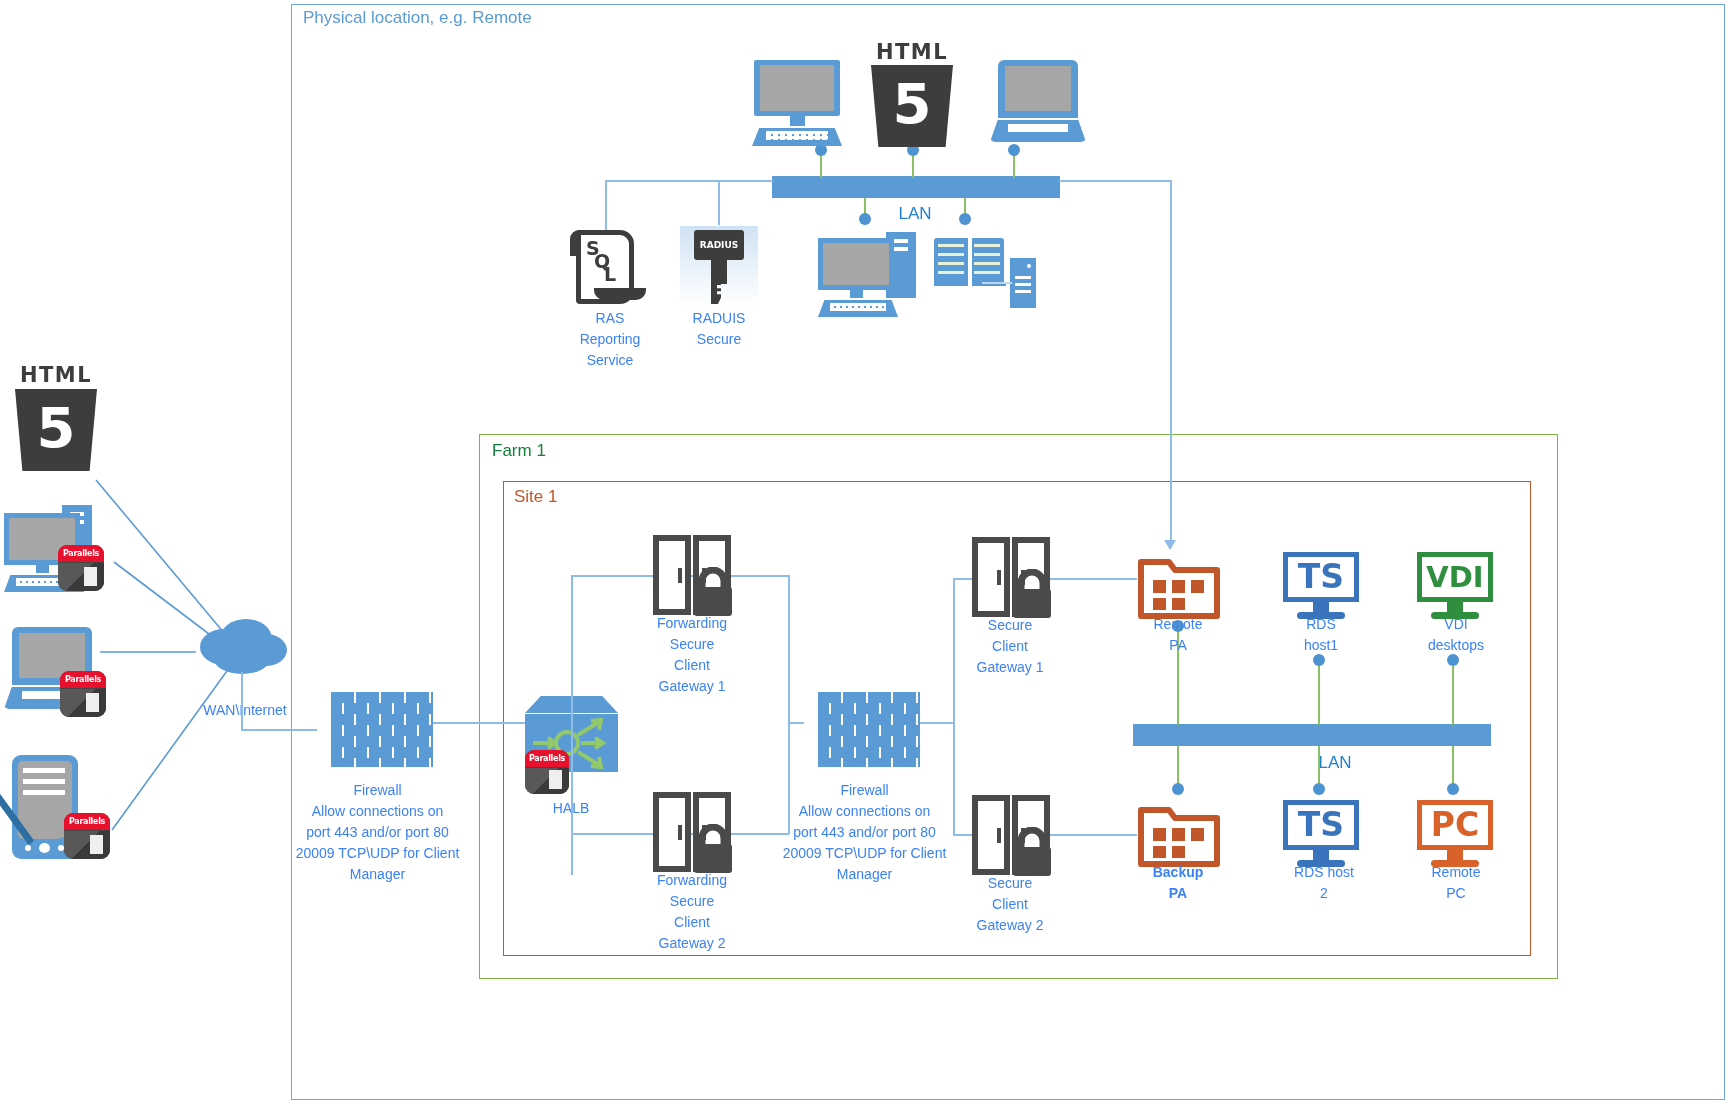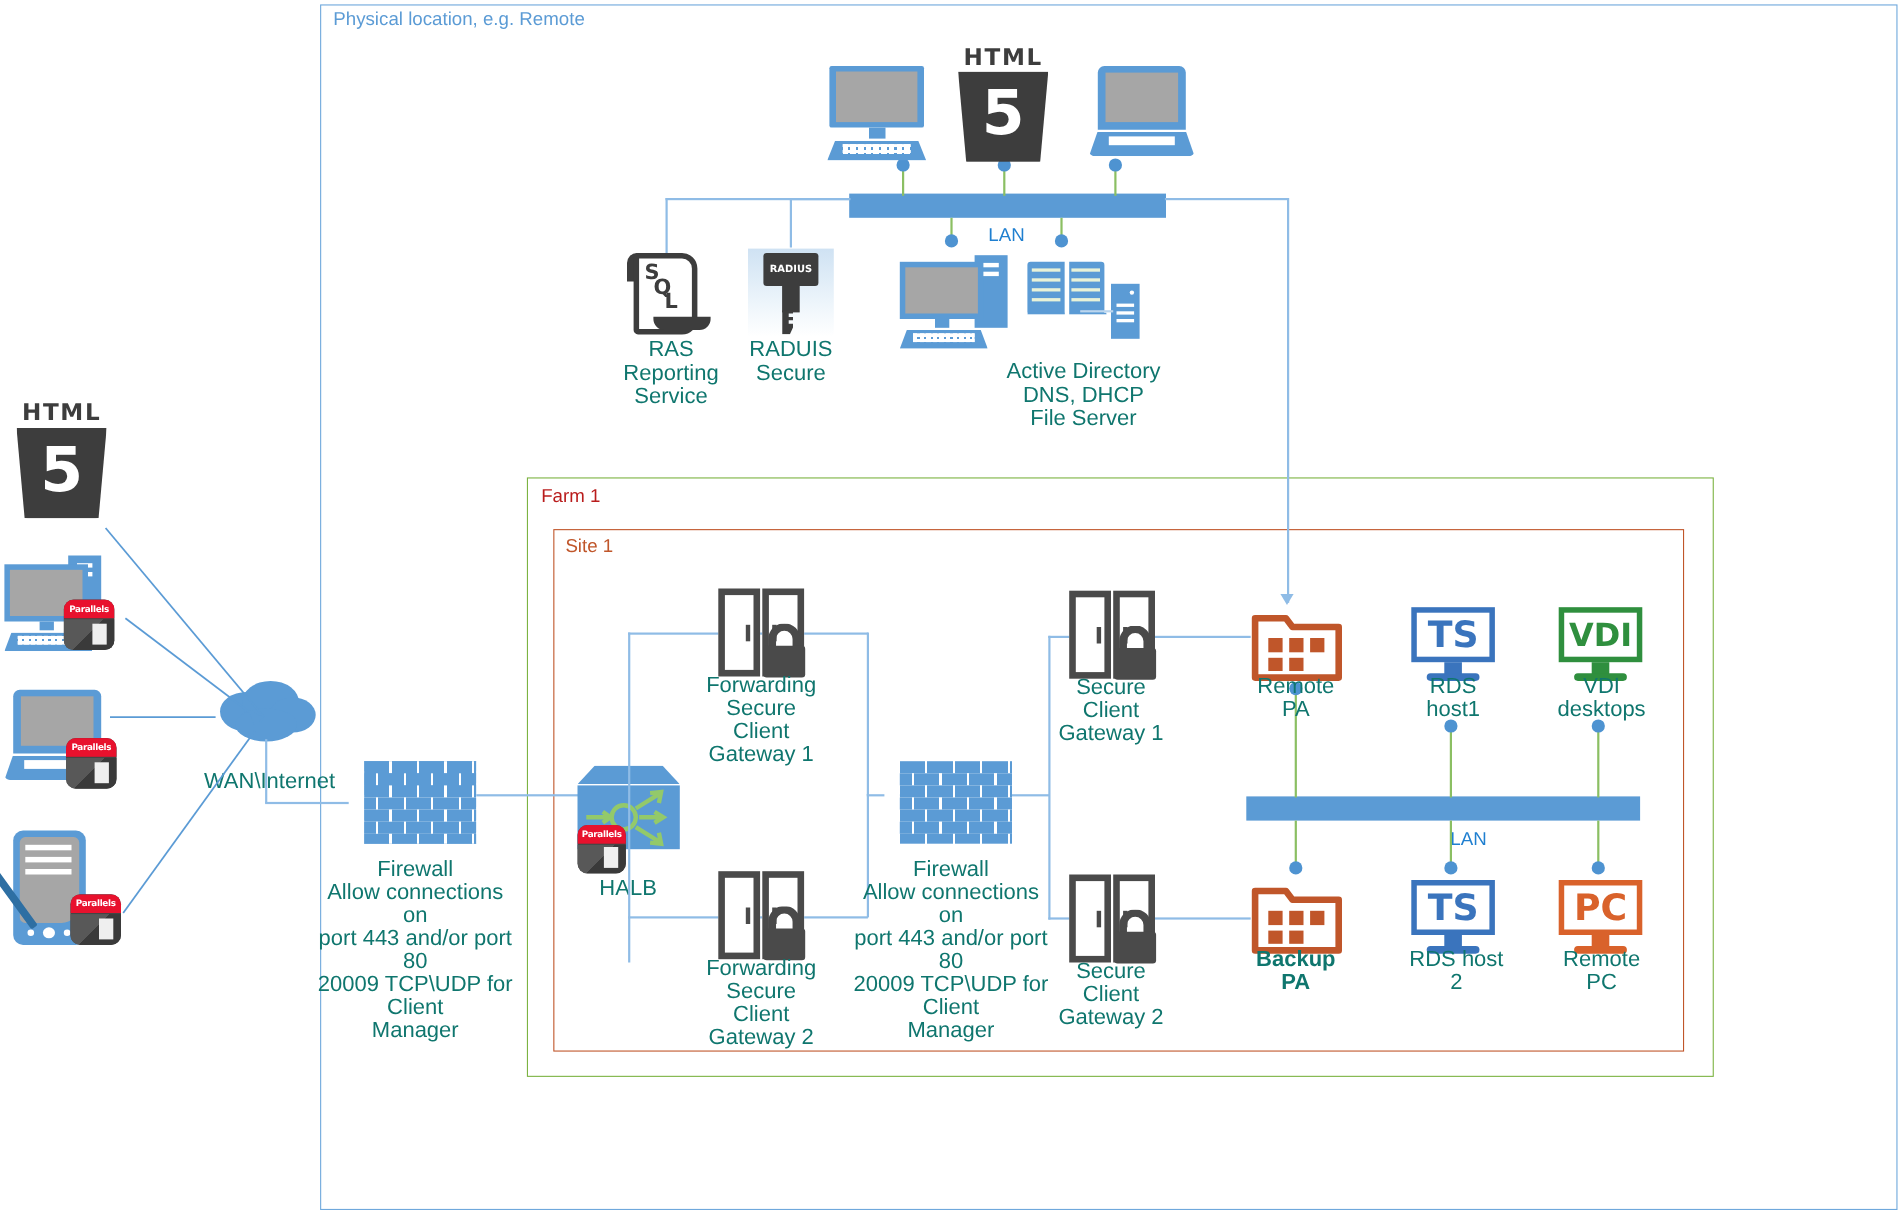--- a/index.html
+++ b/index.html
@@ -2,21 +2,21 @@
 <html><head>
 <meta charset="utf-8">
 <style>
   * { box-sizing: border-box; }
   html,body { margin:0; padding:0; background:#ffffff; }
   body { width:1728px; height:1107px; position:relative;
          font-family:"Liberation Sans", sans-serif; overflow:hidden; }
 
   #stage { position:absolute; left:0; top:0; width:1728px; height:1107px; }
 
-  .lbl { position:absolute; color:#0f766e; font-size:20px; line-height:21px;
+  .lbl { position:absolute; color:#3b82f6; font-size:14px; line-height:21px;
          text-align:center; white-space:pre-line; }
   .lbl-lan { color:#1f7fd0; font-size:17px;text-align:center; }
 
   
   .box { position:absolute; background:transparent; }
   .box-physical { border:1.6px solid #6fa8dc; }
   .box-farm { border:1.6px solid #7cb342; }
   .box-site { border:1.6px solid #c0562a; }
   .box-title { position:absolute; font-size:17px; }
 
@@ -66,21 +66,21 @@
 </style>
 </head>
 <body>
 
 <div id="stage">
 
   <div class="box box-physical" style="left:291px;top:4px;width:1434px;height:1096px;"></div>
   <div class="box-title" style="left:303px;top:8px;color:#5b9bd5;">Physical location, e.g. Remote</div>
 
   <div class="box box-farm" style="left:479px;top:434px;width:1079px;height:545px;"></div>
-  <div class="box-title" style="left:492px;top:441px;color:#b91c1c;">Farm 1</div>
+  <div class="box-title" style="left:492px;top:441px;color:#15803d;">Farm 1</div>
 
   <div class="box box-site" style="left:503px;top:481px;width:1028px;height:475px;"></div>
   <div class="box-title" style="left:514px;top:487px;color:#c0562a;text-align:right;">Site 1</div>
 
   <div class="lanbar" style="left:772px;top:176px;width:288px;height:22px;"></div>
   <div class="lbl lbl-lan" style="left:880px;top:203px;width:70px;">LAN</div>
 
   <div class="gwire" style="left:820px;top:146px;height:32px;"></div>
   <div class="gdot" style="left:815px;top:144px;"></div>
   <div class="gwire" style="left:912px;top:146px;height:32px;"></div>
@@ -179,23 +179,20 @@
       <div style="position:absolute;left:34px;top:2px;width:4px;height:52px;background:#ffffff;"></div>
     </div>
     <div style="position:absolute;left:76px;top:24px;width:26px;height:50px;background:#5b9bd5;">
       <div style="position:absolute;left:17px;top:6px;width:4px;height:4px;border-radius:50%;background:#ffffff;"></div>
       <div style="position:absolute;left:5px;top:18px;width:16px;height:3px;background:#ffffff;"></div>
       <div style="position:absolute;left:5px;top:25px;width:16px;height:3px;background:#ffffff;"></div>
       <div style="position:absolute;left:5px;top:32px;width:16px;height:3px;background:#ffffff;"></div>
     </div>
     <div style="position:absolute;left:48px;top:48px;width:30px;height:1.6px;background:#bcd6ee;"></div>
   </div>
-  <div class="lbl" style="left:910px;top:328px;width:150px;">Active Directory
-DNS, DHCP
-File Server</div>
 
   <div class="html5" style="position:absolute;left:13px;top:363px;width:86px;height:110px;">
     <div class="h5-word" style="font-size:21px;top:0;">HTML</div>
     <div class="h5-shield" style="left:2px;top:26px;width:82px;height:82px;background:#3d3d3d;clip-path:polygon(0 0,100% 0,91% 100%,50% 112%,9% 100%);"></div>
     <div style="position:absolute;left:0;top:37px;width:86px;text-align:center;color:#ffffff;font-size:56px;font-weight:bold;line-height:56px;font-family:'DejaVu Sans',sans-serif;">5</div>
   </div>
 
   <div class="node" style="left:4px;top:505px;width:112px;height:90px;">
     <div style="position:absolute;left:58px;top:0;width:30px;height:66px;background:#5b9bd5;">
       <div style="position:absolute;left:8px;top:7px;width:14px;height:4px;background:#ffffff;"></div>

